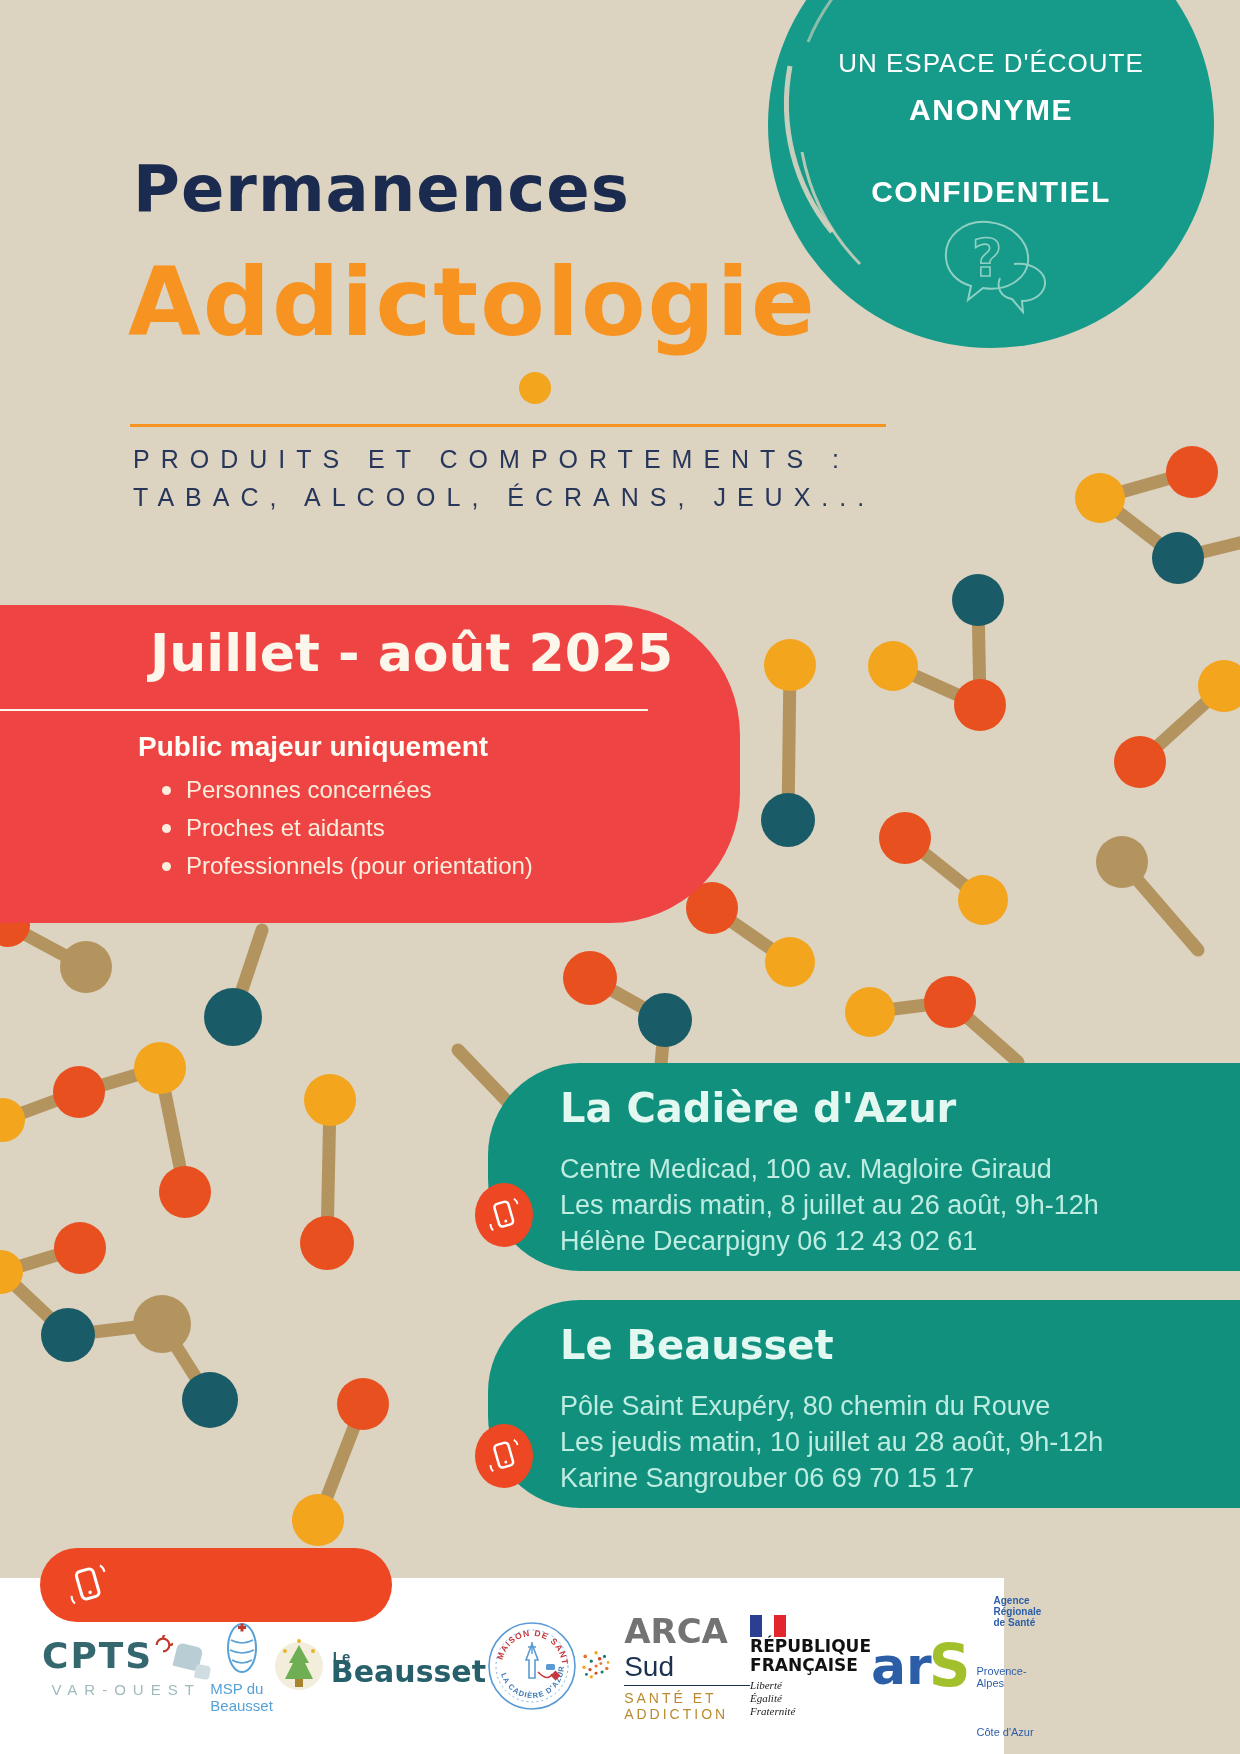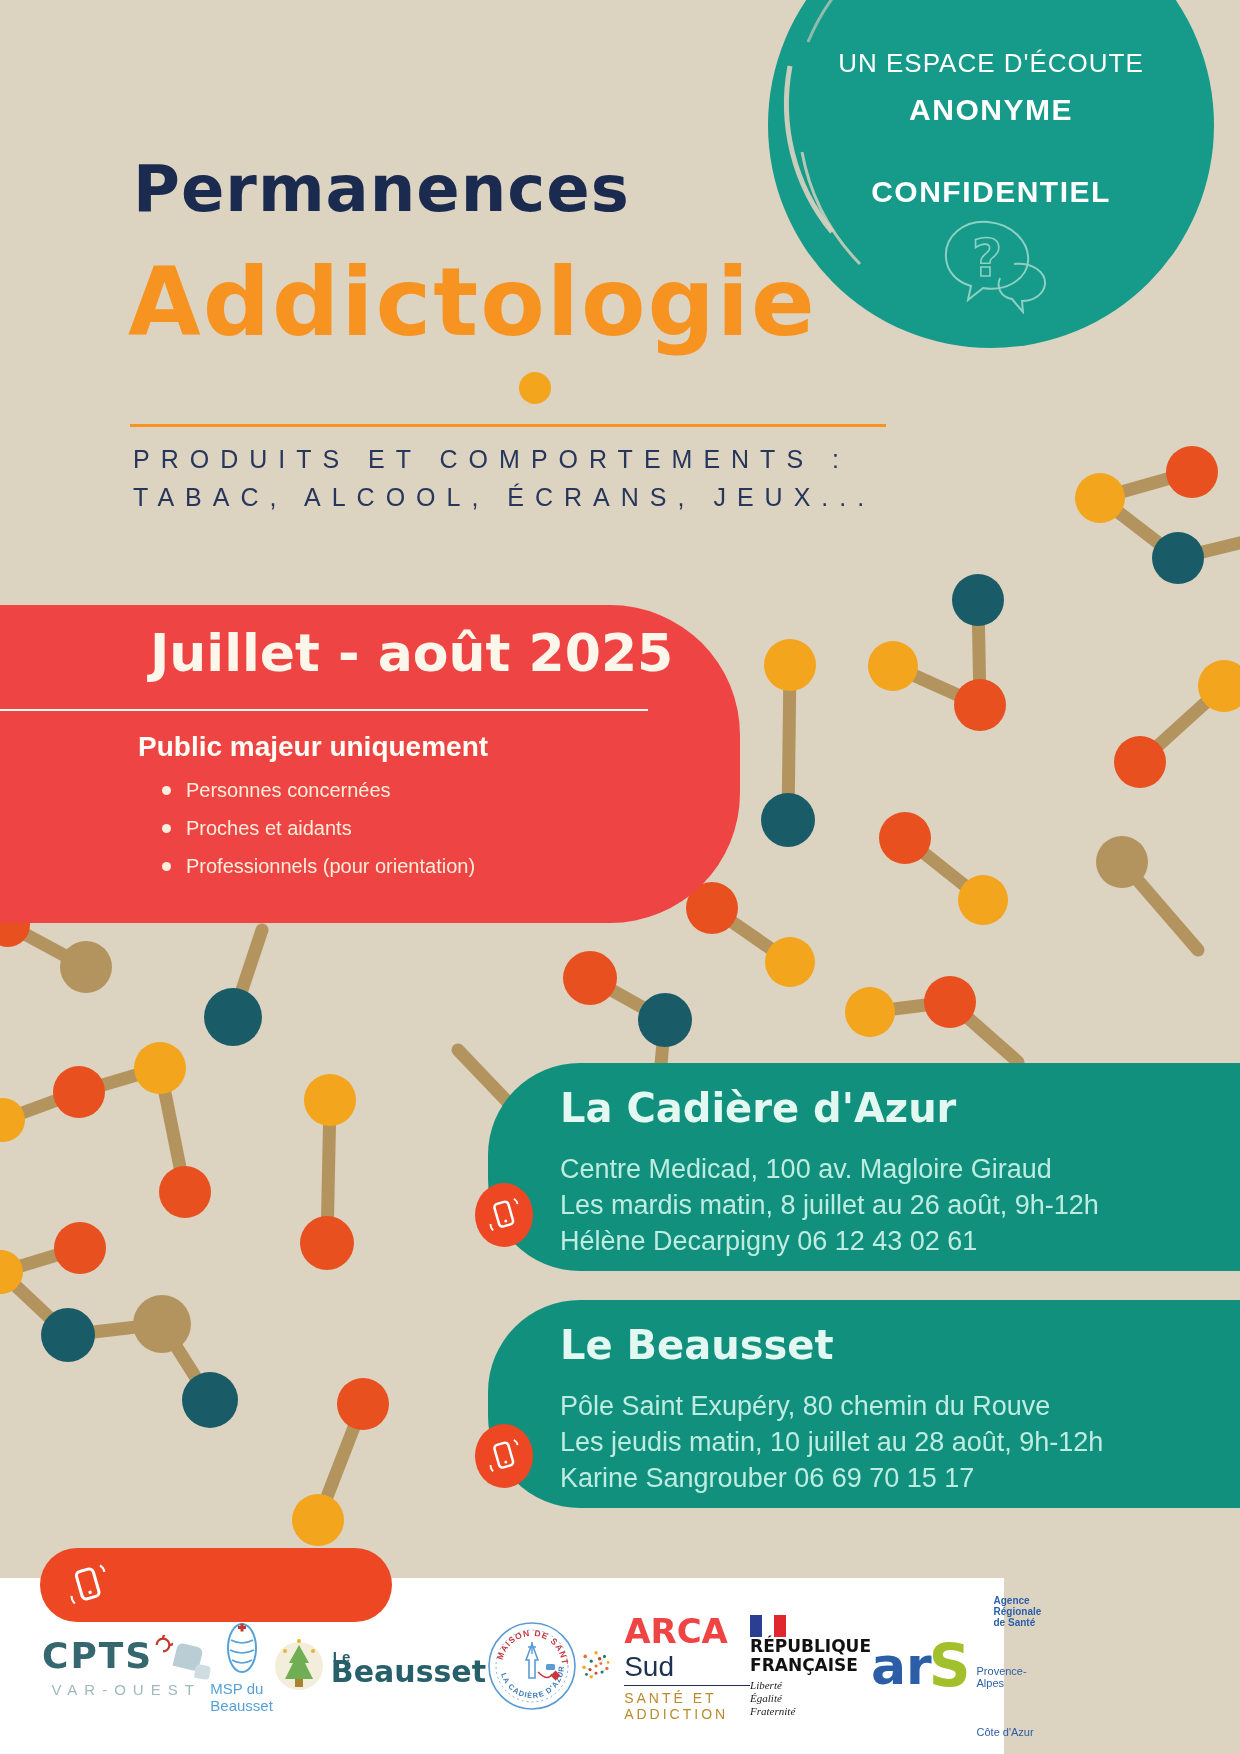--- a/index.html
+++ b/index.html
@@ -31,21 +31,21 @@
        font-weight:400;line-height:38px;white-space:nowrap;}
 
   
   .period{left:0;top:605px;width:740px;height:318px;background:#ef4444;
           border-radius:0 130px 130px 0;z-index:2;color:#fdf3e3;}
   .period h1{position:absolute;left:150px;top:18px;margin:0;font-size:52px;
           font-weight:700;color:#fdf6ea;font-family:"DejaVu Sans", sans-serif;}
   .period .rule{position:absolute;left:0;top:104px;width:648px;height:2px;background:#fdf6ea;}
   .period .aud{position:absolute;left:138px;top:126px;font-size:28px;font-weight:700;color:#fffdf6;}
   .period ul{position:absolute;left:156px;top:166px;margin:0;padding:0;list-style:none;}
-  .period li{font-size:20px;color:#fbeedd;line-height:38px;padding-left:30px;position:relative;}
+  .period li{font-size:24px;color:#fbeedd;line-height:38px;padding-left:30px;position:relative;}
   .period li::before{content:"";position:absolute;left:6px;top:15px;width:9px;height:9px;
           border-radius:50%;background:#fbeedd;}
 
   
   .loc{left:488px;width:752px;height:208px;background:#11907e;
        border-radius:92px 0 0 92px;z-index:2;}
   .loc.first{top:1063px;} .loc.second{top:1300px;}
   .loc h2{position:absolute;left:72px;top:22px;margin:0;font-size:40px;font-weight:700;
        color:#e3f8f1;font-family:"DejaVu Sans", sans-serif;}
   .loc .body{position:absolute;left:72px;top:88px;font-size:27px;line-height:36px;color:#bfece1;}
@@ -70,21 +70,21 @@
   .bubble1{width:26px;height:24px;background:#b9cdd4;border-radius:6px 6px 6px 1px;
            transform:rotate(14deg);margin-left:2px;margin-top:10px;}
   .bubble2{width:15px;height:14px;background:#cfdde2;border-radius:4px 4px 4px 1px;
            transform:rotate(10deg);margin-top:30px;margin-left:-6px;}
   .msp-label{font-size:15px;color:#57a1d6;margin-top:4px;}
   .beausset-wrap{display:flex;align-items:center;gap:6px;}
   .beausset-le{font-size:15px;font-weight:700;color:#27606b;margin-bottom:-6px;margin-left:2px;}
   .beausset-name{font-size:30px;font-weight:700;color:#27606b;
                  font-family:"DejaVu Sans", sans-serif;line-height:26px;}
   .arca-wrap{display:flex;align-items:center;gap:10px;}
-  .arca-text1{font-size:34px;font-weight:700;color:#ef4444;font-family:"DejaVu Sans", sans-serif;margin-top:16px;}
+  .arca-text1{font-size:34px;font-weight:700;color:#737373;font-family:"DejaVu Sans", sans-serif;margin-top:16px;}
   .arca-text2{font-size:28px;color:#1d3150;}
   .arca-tag{font-size:14px;letter-spacing:3px;color:#b98a2e;margin-top:2px;border-top:1px solid #1d3150;padding-top:4px;}
   .rf-name{font-size:17px;font-weight:700;color:#111;line-height:19px;
            font-family:"DejaVu Sans", sans-serif;}
   .rf-motto{font-size:11px;font-style:italic;color:#222;line-height:13px;margin-top:4px;
             font-family:"Liberation Serif", serif;}
   .rf{align-items:flex-start;}
   .ars-wrap{display:flex;align-items:center;}
   .ars-ar{font-size:52px;font-weight:700;color:#2c5ea8;line-height:40px;
           font-family:"DejaVu Sans", sans-serif;}

